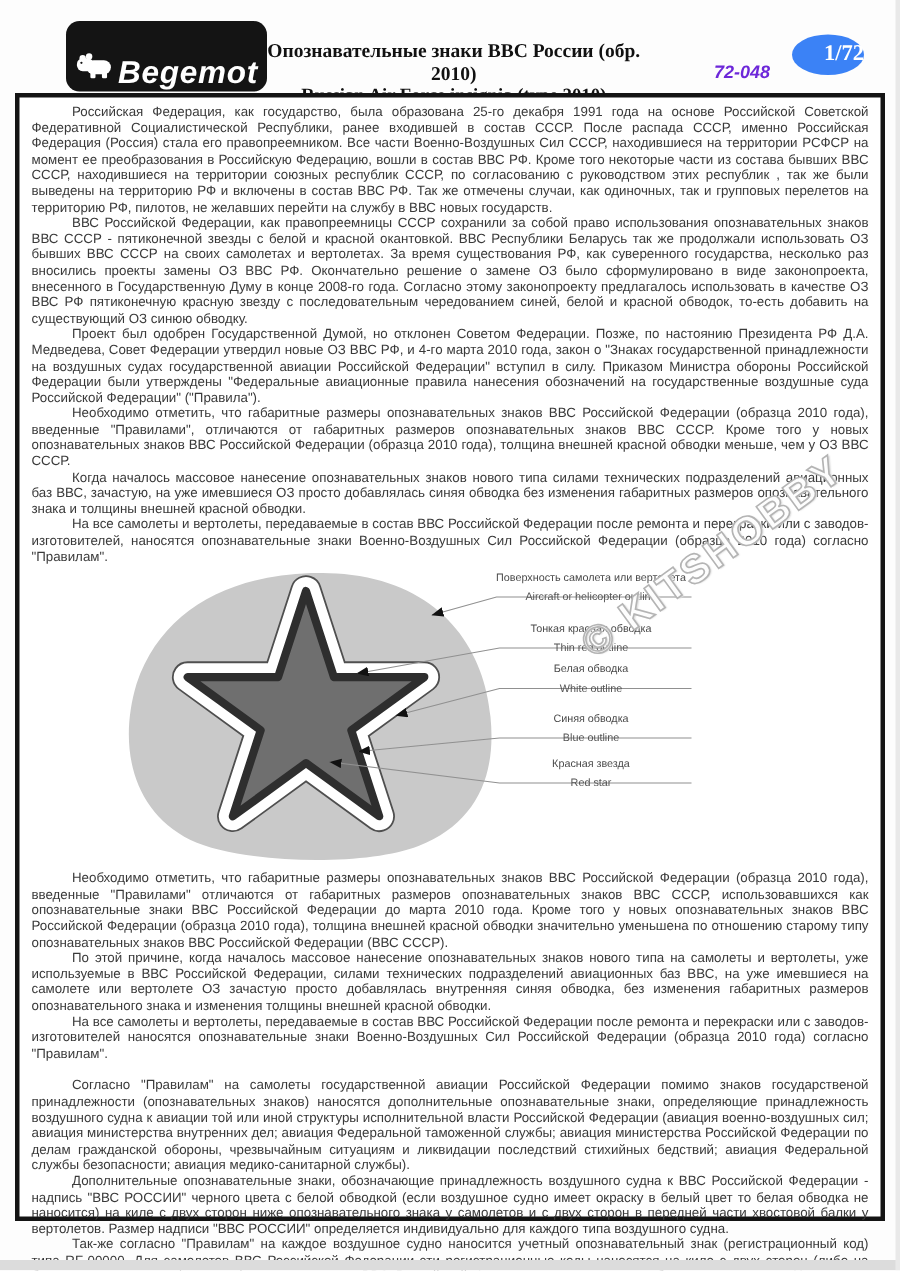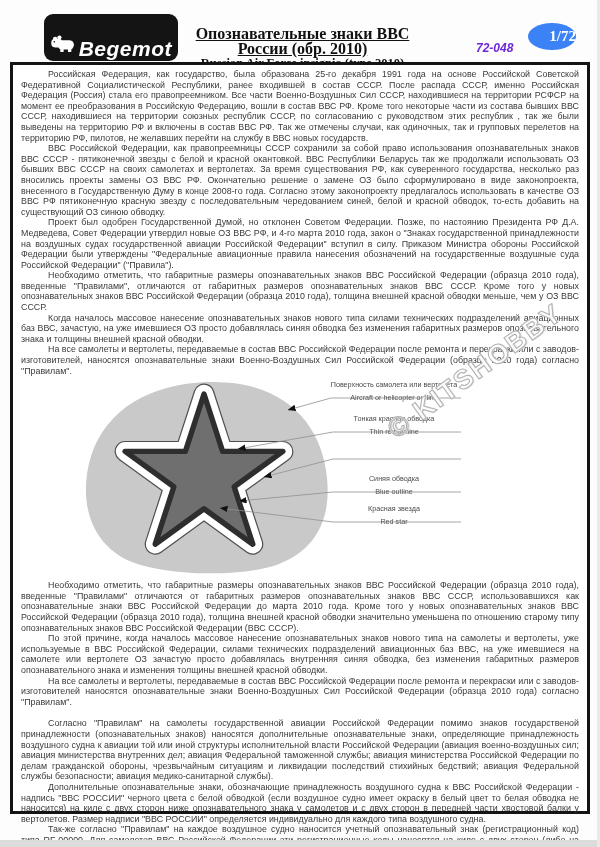--- a/index.html
+++ b/index.html
@@ -9,21 +9,21 @@
   .scan-edge-bottom{position:absolute;left:0;bottom:0;width:100%;height:7px;background:#dcdcdc;}
   .scan-edge-right{position:absolute;right:0;top:0;width:3px;height:100%;background:#e9e9e9;}
 
   
   .logo-box{position:absolute;left:44px;top:14px;width:134px;height:47px;background:#141414;
             border-radius:9px;display:flex;align-items:flex-end;padding:0 6px;box-sizing:border-box;}
   .logo-text{color:#ffffff;font-style:italic;font-weight:bold;font-size:21px;letter-spacing:.5px;
              font-family:"Liberation Sans",sans-serif;margin-left:3px;}
   .title-block{position:absolute;left:175px;top:26px;width:255px;text-align:center;
                font-family:"Liberation Serif",serif;font-weight:bold;color:#111;}
-  .title-ru{font-size:16px;line-height:15px;text-decoration:underline;}
+  .title-ru{font-size:13px;line-height:15px;}
   .title-en{font-size:12.5px;line-height:15px;}
   .product-code{position:absolute;left:476px;top:41px;font-size:12px;font-weight:bold;font-style:italic;color:#6d28d9;}
   .scale-oval{position:absolute;left:528px;top:23px;width:48px;height:27px;background:#3b82f6;border-radius:50%;
               display:flex;align-items:center;justify-content:flex-end;}
   .scale-oval span{color:#fff;font-family:"Liberation Serif",serif;font-weight:bold;font-size:15px;}
 
   
   .content-box{position:absolute;left:10px;top:62px;width:580px;height:752px;box-sizing:border-box;
                border:3px solid #141414;background:#fff;padding:4px 8px 4px 8px;}
   .content-box p{margin:0;font-size:8.9px;line-height:10.6px;color:#3a3a3a;text-align:justify;
@@ -114,20 +114,24 @@
       </svg>
 
       <div class="dlabel lab1">
         <span class="ru">Поверхность самолета или вертолета</span>
         <span class="en">Aircraft or helicopter outline</span>
       </div>
       <div class="dlabel lab2">
         <span class="ru">Тонкая красная обводка</span>
         <span class="en">Thin red outline</span>
       </div>
+      <div class="dlabel lab3">
+        <span class="ru">Белая обводка</span>
+        <span class="en">White outline</span>
+      </div>
       <div class="dlabel lab4">
         <span class="ru">Синяя обводка</span>
         <span class="en">Blue outline</span>
       </div>
       <div class="dlabel lab5">
         <span class="ru">Красная звезда</span>
         <span class="en">Red star</span>
       </div>
     </div>
 

